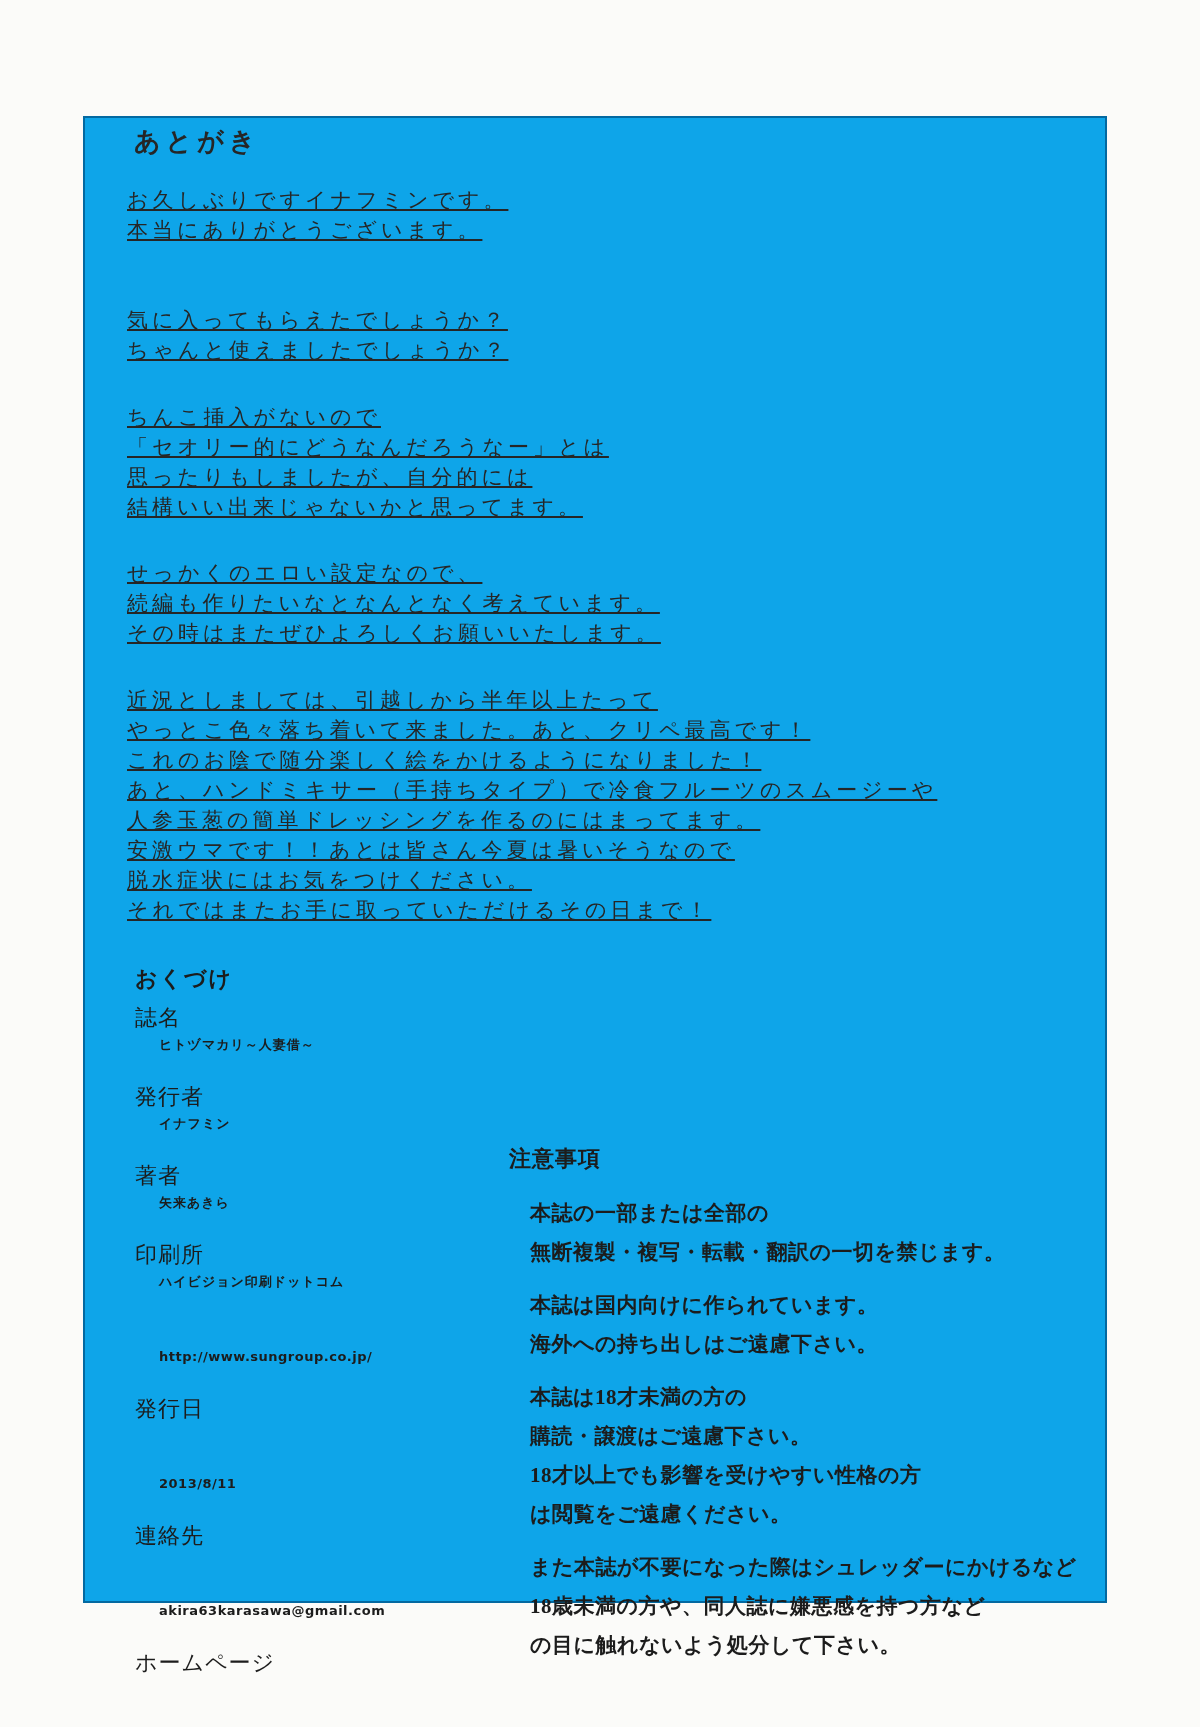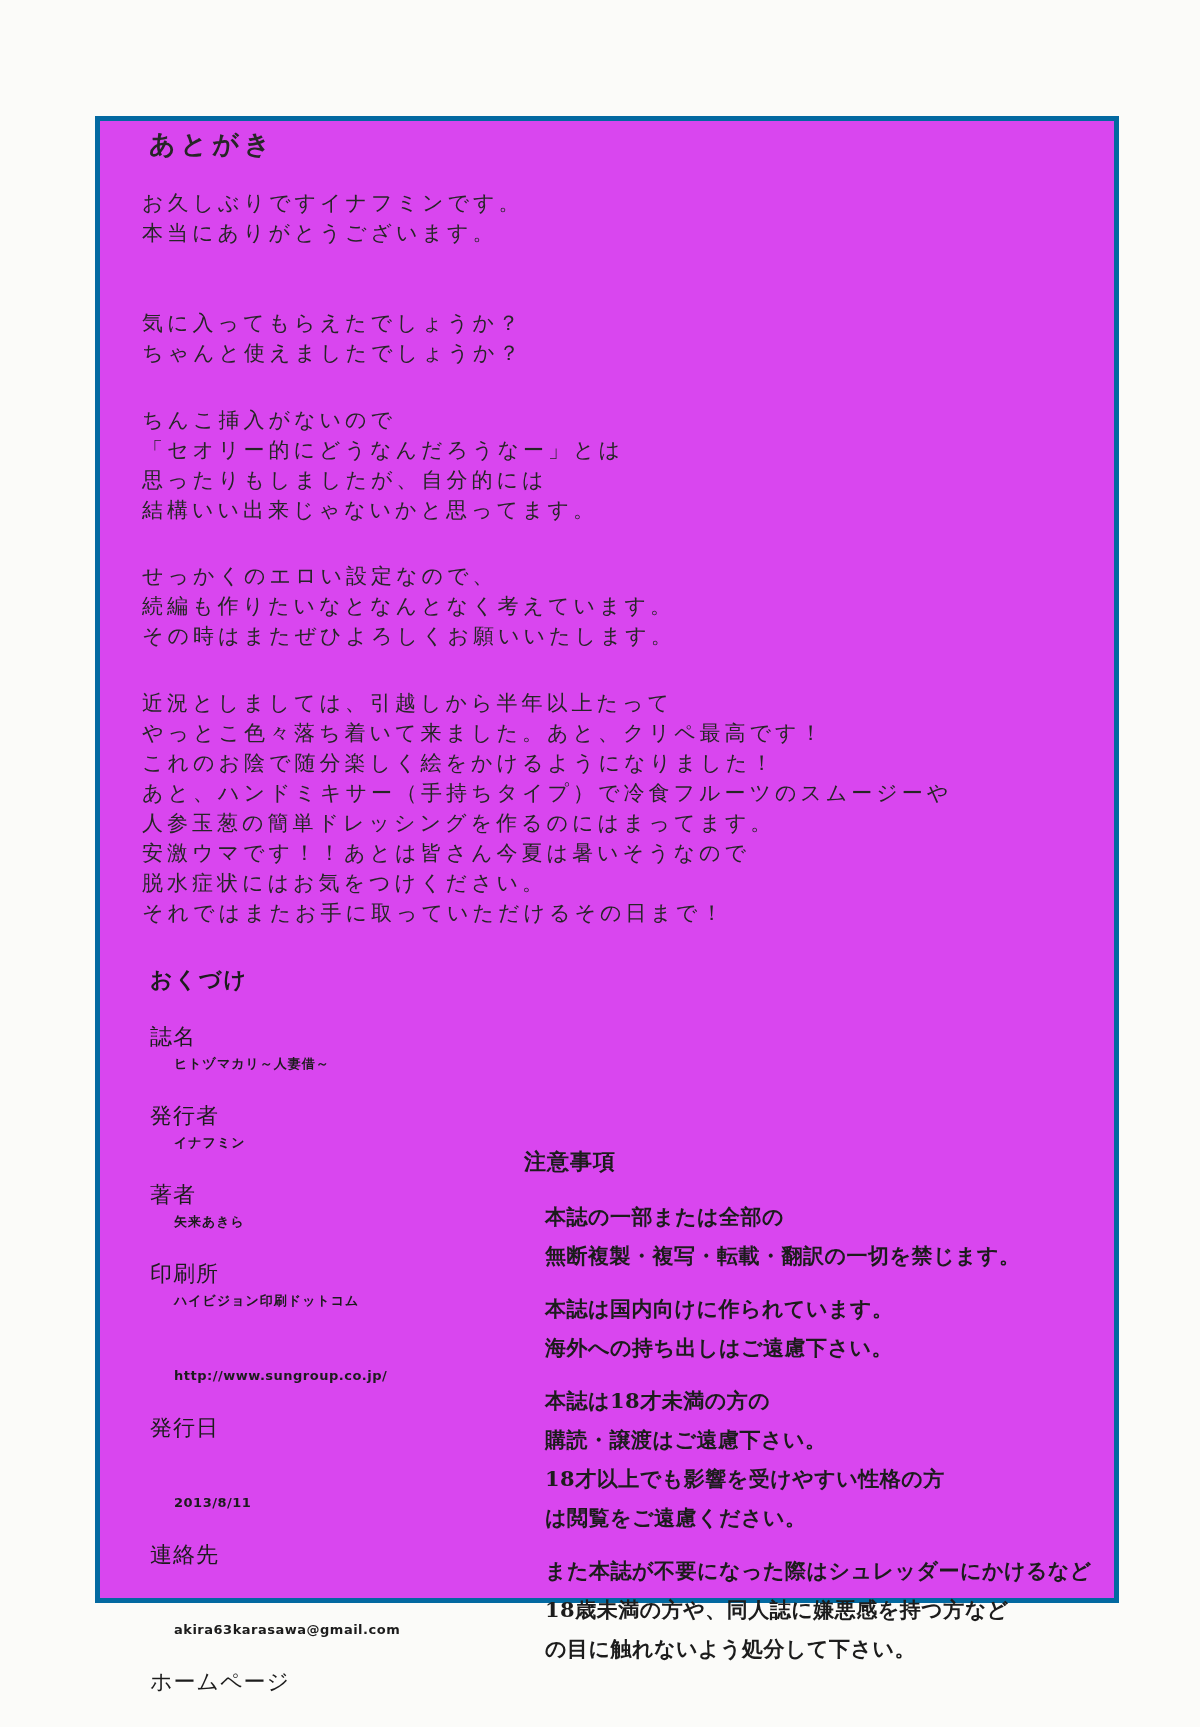--- a/index.html
+++ b/index.html
@@ -5,61 +5,61 @@
   * { margin: 0; padding: 0; box-sizing: border-box; }
   html, body {
     width: 1200px; height: 1727px;
     background: #fbfbf9;
     font-family: "DejaVu Sans", sans-serif;
     color: #1c1c1c;
     overflow: hidden;
   }
   .scan-page { position: relative; width: 1200px; height: 1727px; background: #fbfbf9; }
   .frame {
-    position: absolute; left: 95px; top: 116px;
+    position: absolute; left: 83px; top: 116px;
     width: 1024px; height: 1487px;
-    border: 5px solid #0369a1;
-    background: #d946ef;
+    border: 2px solid #0369a1;
+    background: #0ea5e9;
   }
   
   .hand { font-family: "DejaVu Sans", sans-serif; color: #262626; }
   .hand-title {
     position: absolute; left: 49px; top: 6px;
     font-size: 26px; font-weight: bold; letter-spacing: 5px;
     white-space: nowrap;
   }
-  .hand-par { position: absolute; left: 42px; white-space: nowrap; }
+  .hand-par { position: absolute; left: 42px; white-space: nowrap; text-decoration: underline; }
   .hand-par .line {
     font-size: 21px; letter-spacing: 4px; line-height: 30px;
     white-space: nowrap;
   }
   .p1 { top: 67px; }
   .p2 { top: 187px; }
   .p3 { top: 284px; }
   .p4 { top: 440px; }
   .p5 { top: 567px; }
   
   .serif { font-family: "DejaVu Serif", "Liberation Serif", serif; }
   .colophon { position: absolute; left: 50px; top: 847px; width: 360px; }
   .colophon-title {
     font-size: 22px; font-weight: bold; letter-spacing: 2px;
-    line-height: 27px; margin-bottom: 28px; white-space: nowrap; font-family: Liberation Mono, monospace;
+    line-height: 27px; margin-bottom: 12px; white-space: nowrap;
   }
   .col-entry { margin-bottom: 25px; }
   .col-label {
     font-size: 22px; font-weight: normal; letter-spacing: 1px;
     line-height: 27px; white-space: nowrap;
   }
   .col-value {
     font-size: 13px; font-weight: 600; letter-spacing: 1px;
     line-height: 27px; padding-left: 24px; white-space: nowrap;
   }
   .col-value.latin { font-family: "DejaVu Sans", "Liberation Sans", sans-serif; letter-spacing: 0.5px; margin-top: 48px; }
   
-  .notices { position: absolute; left: 424px; top: 1027px; width: 590px; }
+  .notices { position: absolute; left: 424px; top: 1027px; width: 590px; font-family: Liberation Serif, serif; }
   .notices-title {
     font-size: 22px; font-weight: bold; letter-spacing: 1px;
     line-height: 27px; margin-bottom: 28px; white-space: nowrap;
   }
   .notice-par { margin-bottom: 26px; padding-left: 21px; }
   .notice-par .line {
     font-size: 21px; font-weight: 600; letter-spacing: 0.5px;
     line-height: 27px; white-space: nowrap; margin-top: 12px;
   }
 </style>

